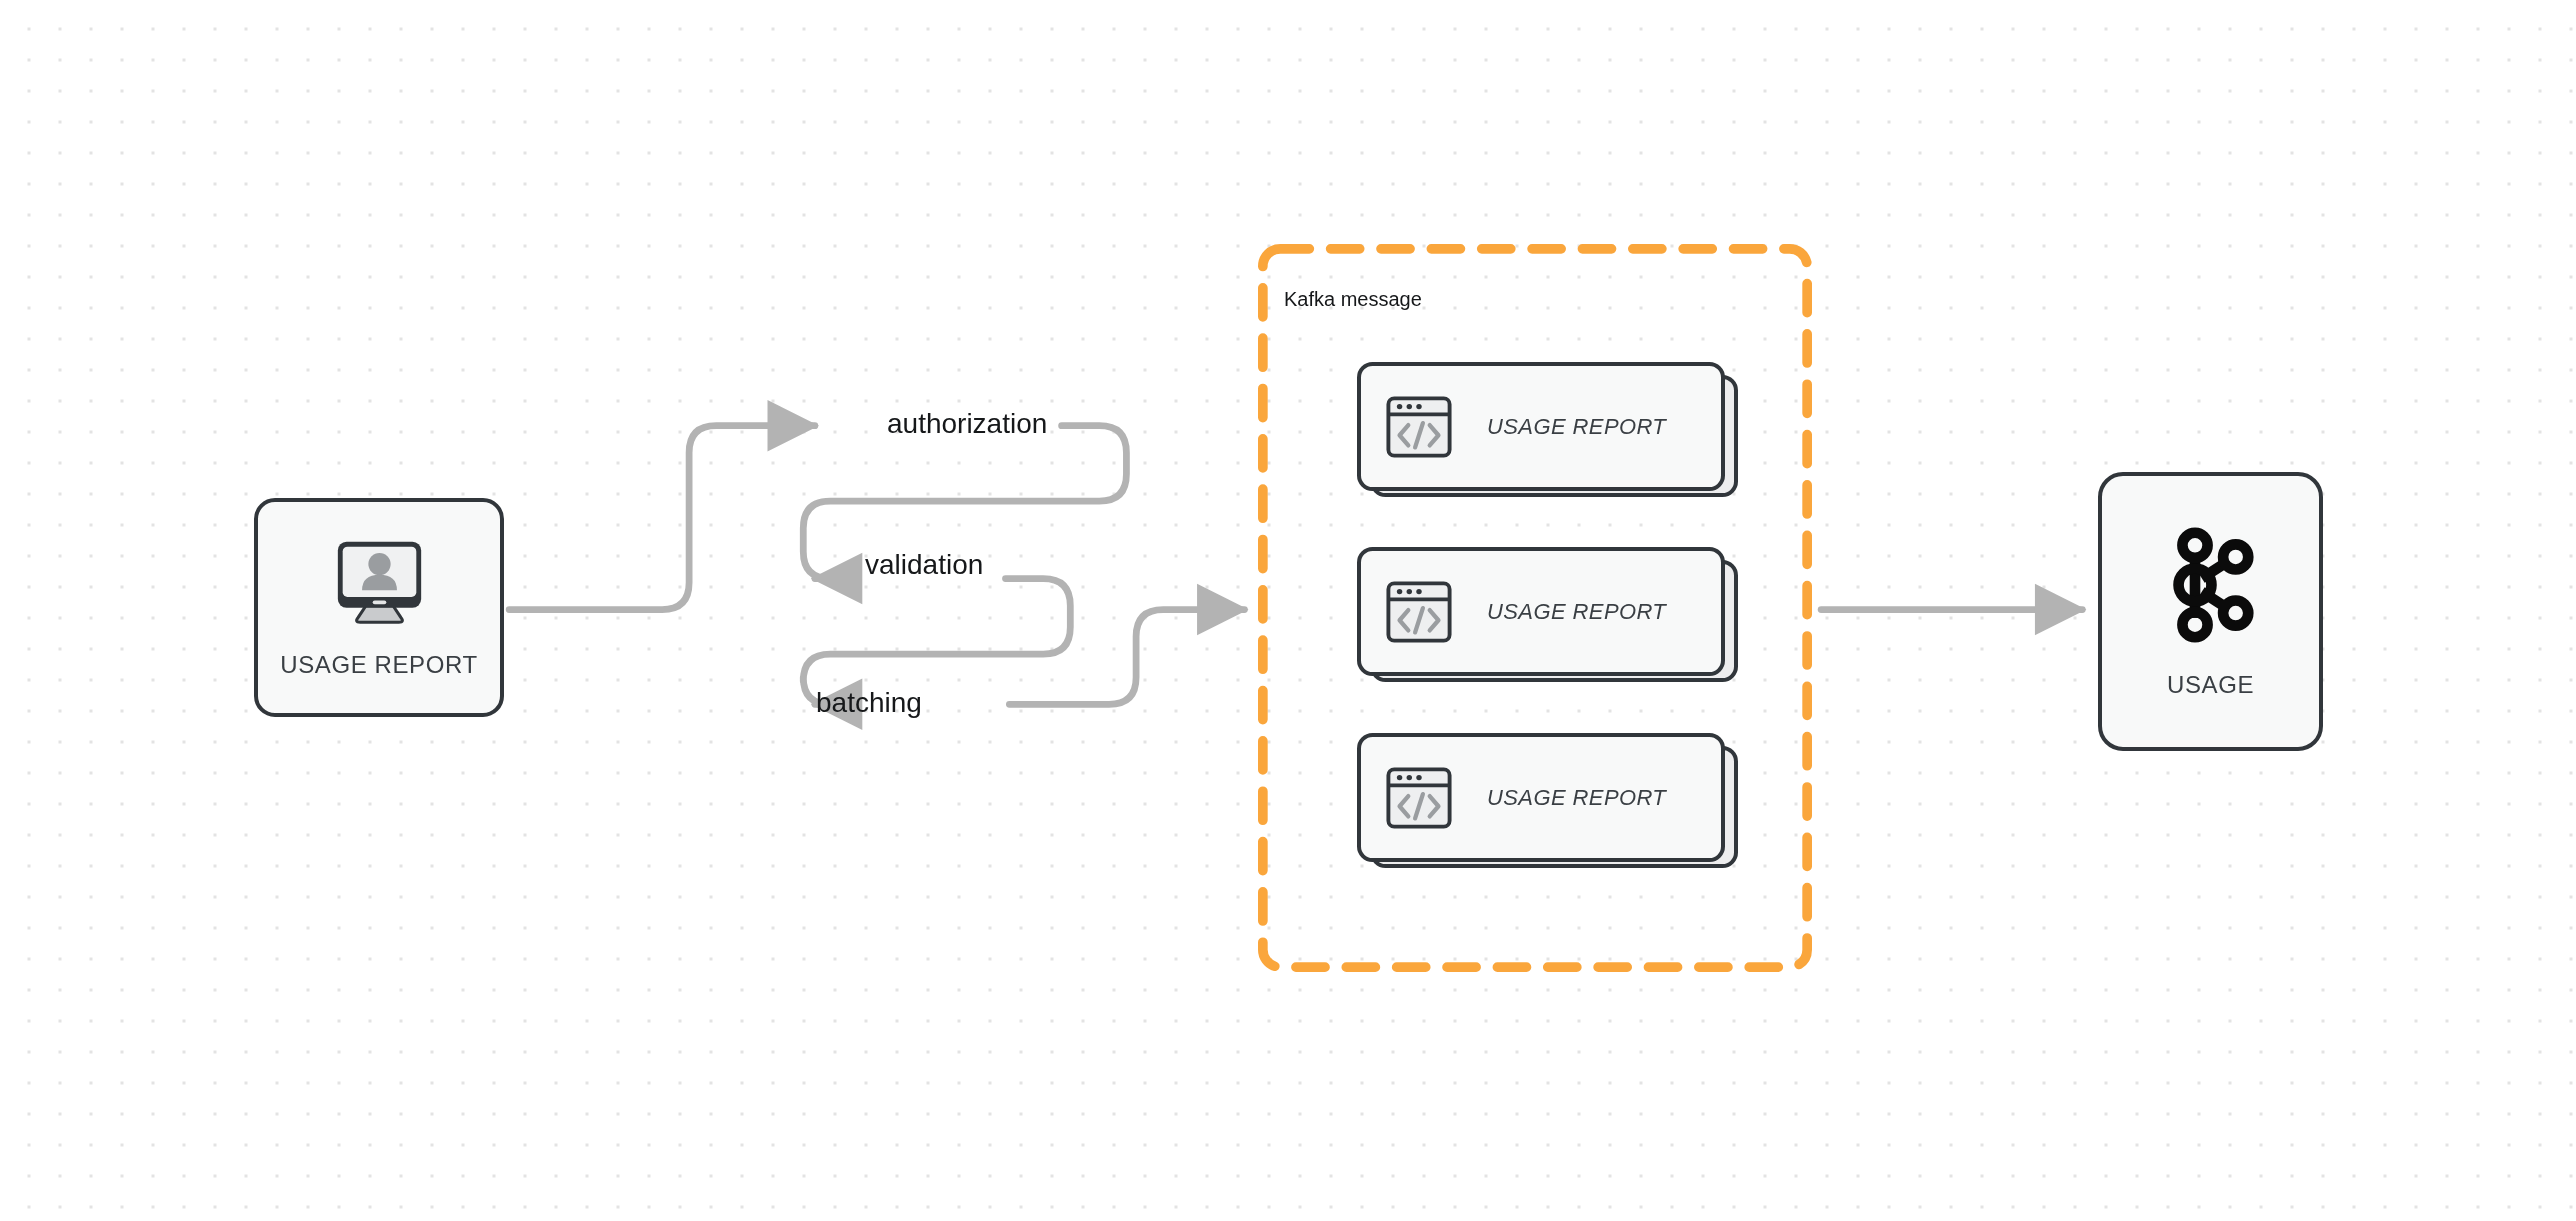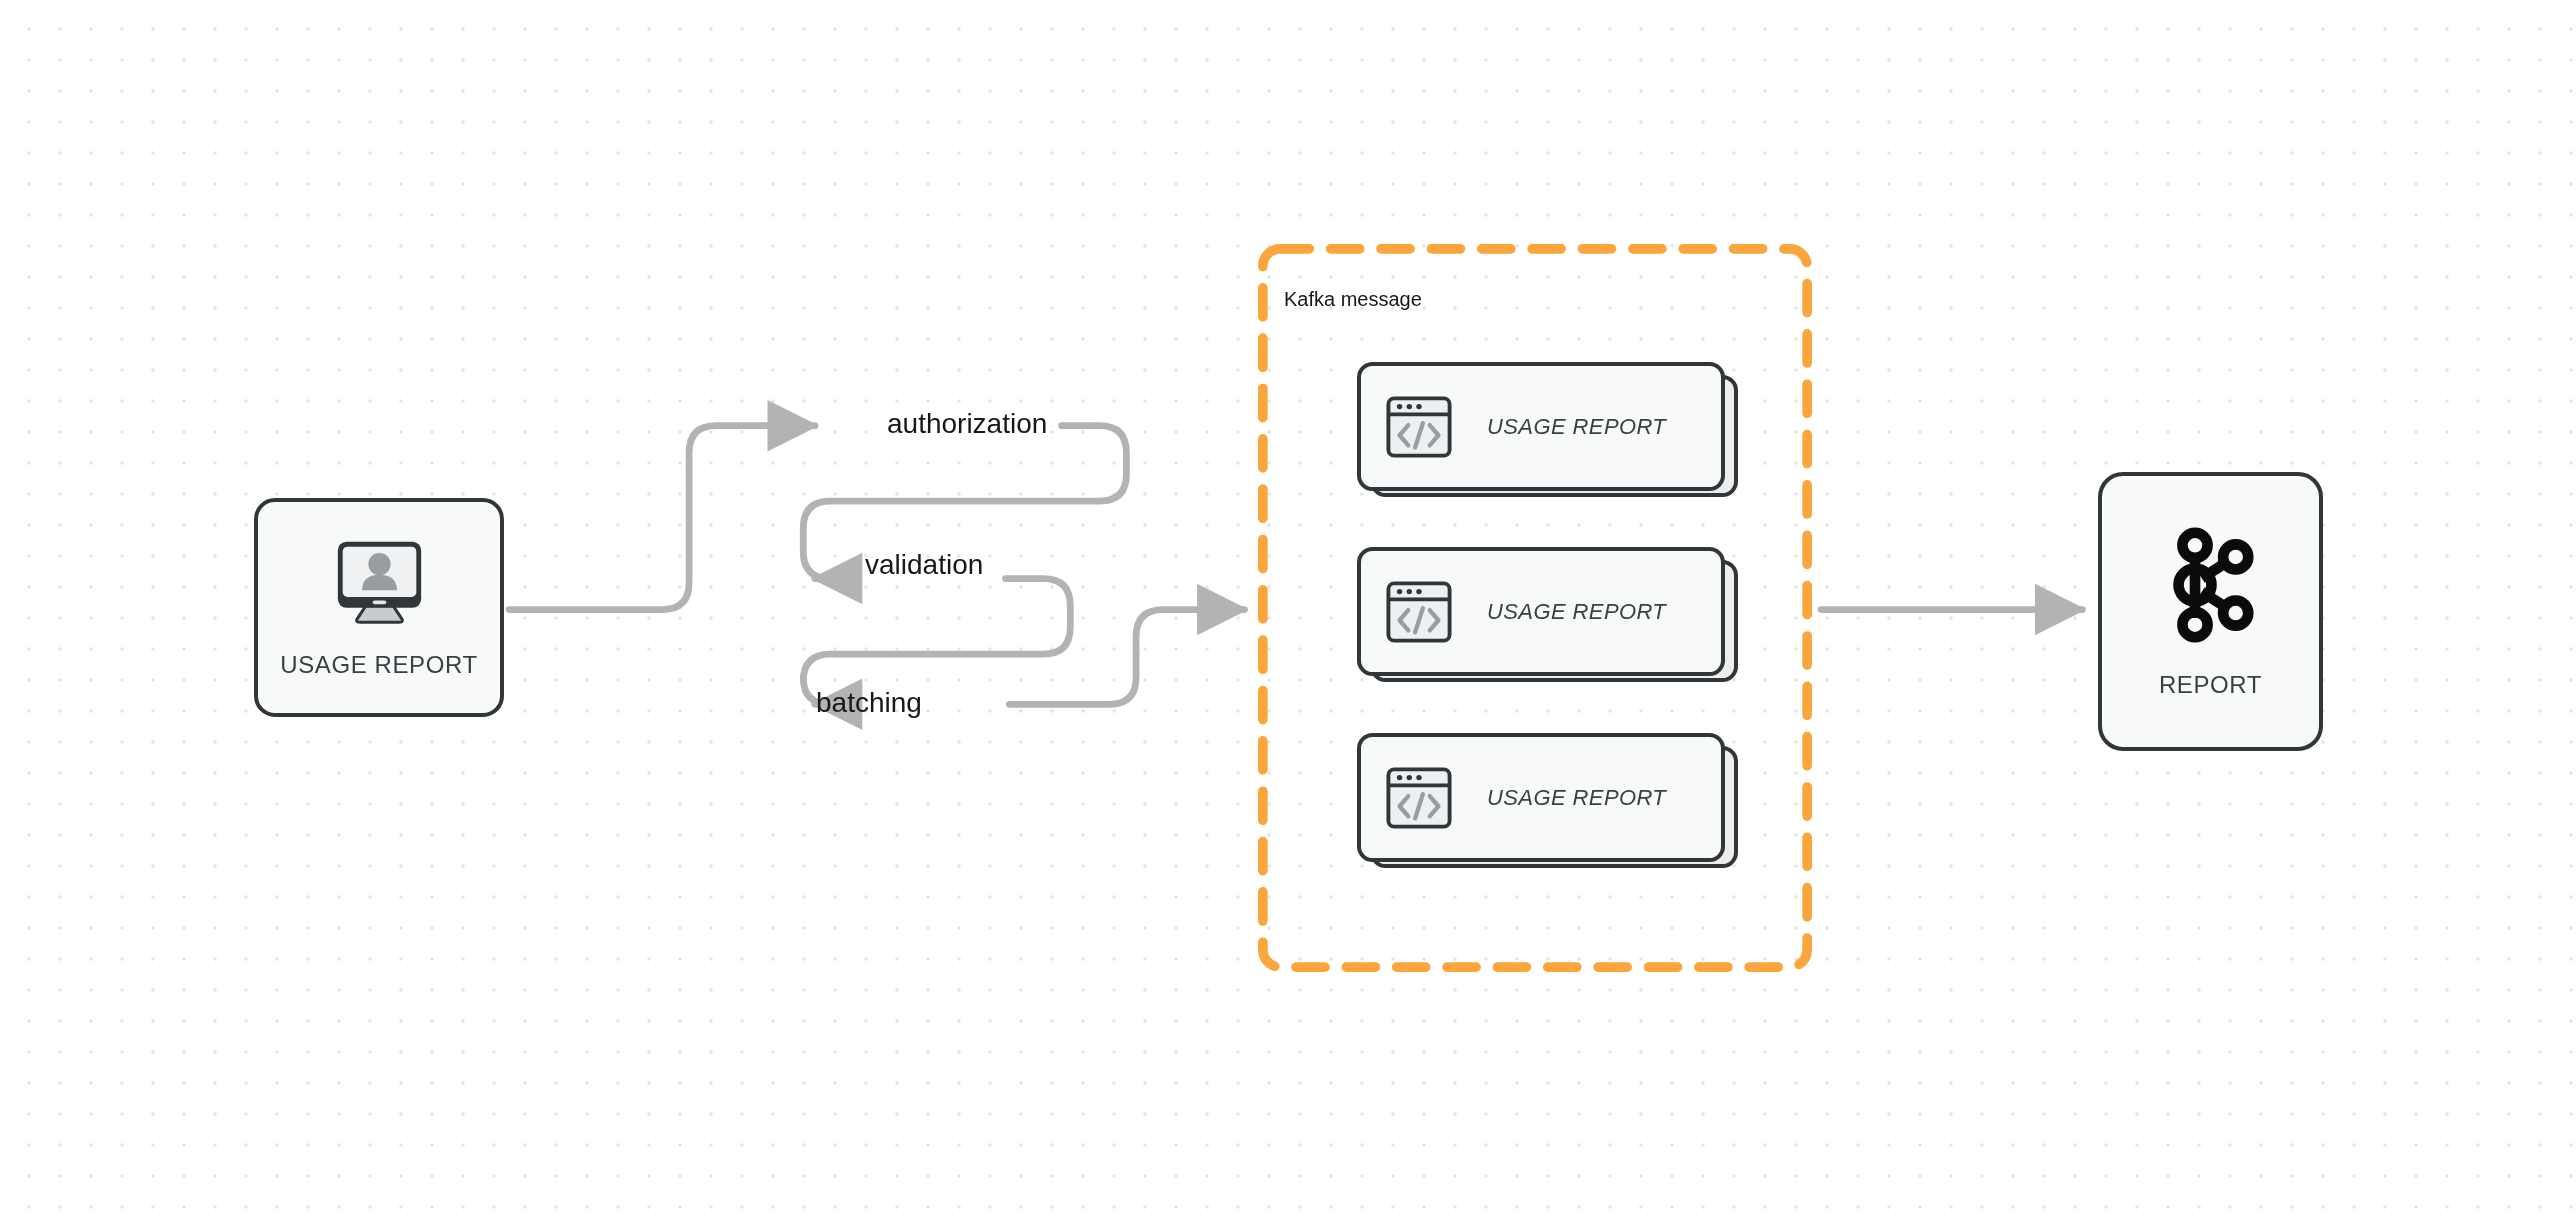--- a/index.html
+++ b/index.html
@@ -286,17 +286,17 @@
         </g>
         <g fill="none" stroke="#0b0b0b" stroke-width="11">
           <circle cx="36" cy="63" r="17"></circle>
           <circle cx="36" cy="22" r="13"></circle>
           <circle cx="36" cy="104" r="13"></circle>
           <circle cx="78" cy="34" r="13"></circle>
           <circle cx="78" cy="92" r="13"></circle>
         </g>
       </svg>
     </div>
-    <div class="node-label">REPORT</div>
+    <div class="node-label">USAGE</div>
   </div>
 
 </div>
 
 
 </body></html>

